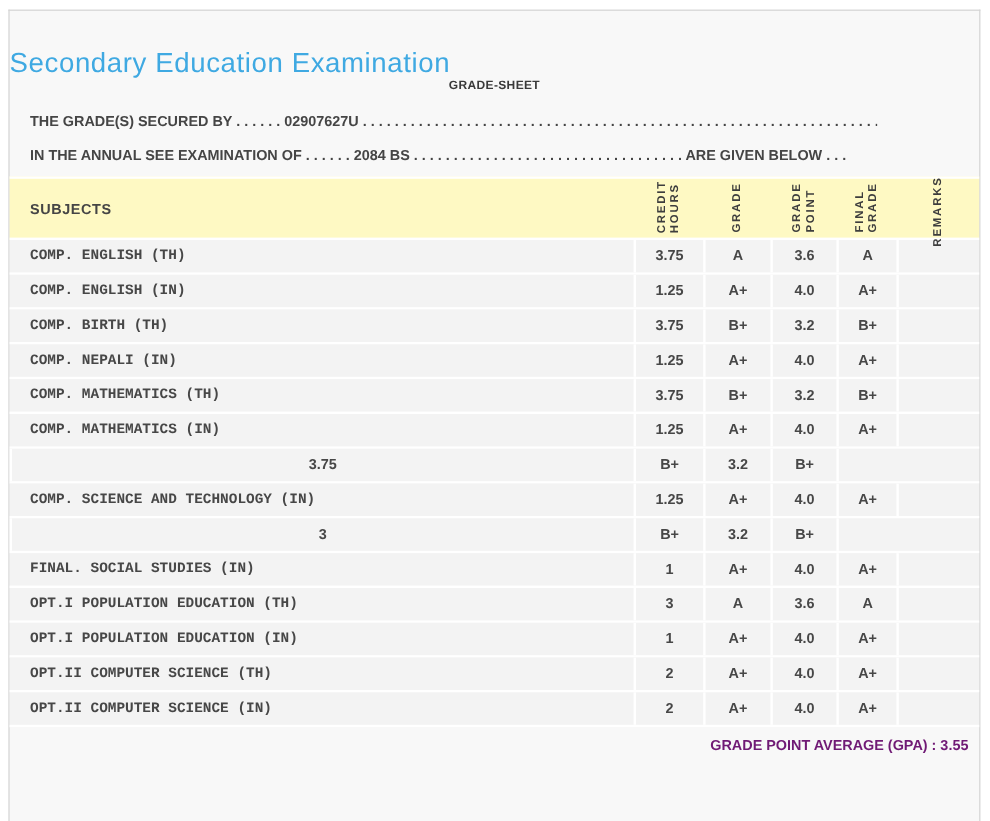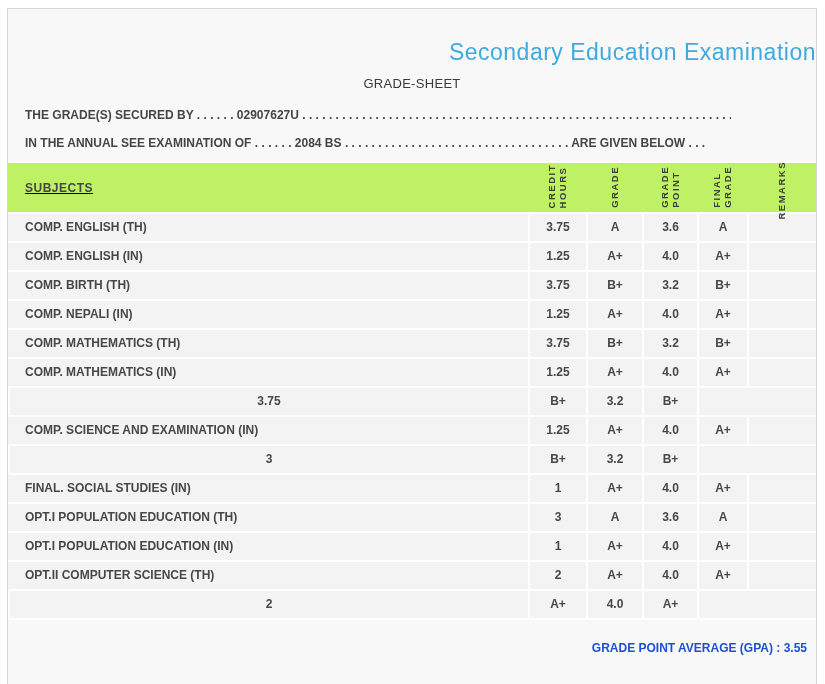--- a/index.html
+++ b/index.html
@@ -1,46 +1,46 @@
 <!DOCTYPE html>
 <html><head>
 <meta charset="utf-8">
 <style>
   * { margin:0; padding:0; box-sizing:border-box; }
   html,body { width:825px; height:684px; overflow:hidden; background:#ffffff;
     font-family:"Liberation Sans", sans-serif; font-stretch:condensed; }
   .panel { position:absolute; left:7px; top:8px; width:810px; height:700px;
     border:1px solid #d4d4d4; border-bottom:none; background:#f8f8f8; }
-  .title { margin-top:30px; text-align:right; font-size:23px; font-weight:normal;
+  .title { margin-top:30px; text-align:left; font-size:23px; font-weight:normal;
     color:#3fa9e2; letter-spacing:0.5px; }
-  .subtitle { margin-top:10px; text-align:center; font-size:13px; font-weight:normal;
+  .subtitle { margin-top:0; text-align:center; font-size:10px; font-weight:bold;
     color:#3a3a3a; letter-spacing:0.3px; }
   .info-block { margin-top:10px; padding-left:17px; }
   .info-line { height:28px; line-height:28px; font-size:12px; font-weight:bold;
     color:#454545; white-space:nowrap; overflow:hidden; }
   .info-line.clip { width:706px; }
   .grid { display:grid; grid-template-columns:1fr 58px 56px 55px 50px 69px; }
-  .thead { margin-top:4px; height:53px; background:#bef264;
-    border-top:2px solid #ffffff; border-bottom:2px solid #ffffff;text-decoration:underline; }
+  .thead { margin-top:4px; height:53px; background:#fef9c3;
+    border-top:2px solid #ffffff; border-bottom:2px solid #ffffff; }
   .subjects-head { display:flex; align-items:center; padding-left:17px;
     font-size:12px; font-weight:bold; color:#454545; letter-spacing:0.5px; }
   .vhead { position:relative; }
   .vlabel { position:absolute; bottom:4px; left:0; right:0;
     display:flex; justify-content:center; }
   .vlabel.hang { bottom:-8px; }
   .vtext { writing-mode:vertical-rl; transform:rotate(180deg);
     font-size:9.5px; font-weight:bold; color:#3d3d3d; letter-spacing:1.5px;
     line-height:11px; }
   .vline:empty { display:none; }
   .trow { height:29px; background:#f3f3f3; border-bottom:2px solid #ffffff; }
   .trow .cell { line-height:27px; font-size:12px; font-weight:bold; color:#474747; }
-  .cell.subject { padding-left:17px; white-space:nowrap; overflow:hidden; }
+  .cell.subject { padding-left:17px; white-space:nowrap; overflow:hidden;font-family:Liberation Mono, monospace; }
   .cell.val { text-align:center; border-left:2px solid #ffffff; }
-  .gpa-row { margin-top:21px; padding-right:9px; text-align:right;
-    font-size:12px; font-weight:bold; color:#1d4ed8; }
+  .gpa-row { margin-top:8px; padding-right:9px; text-align:right;
+    font-size:12px; font-weight:bold; color:#701a75; }
 </style>
 </head>
 <body>
 
 <div class="panel">
 
   <h1 class="title" style="color: rgb(63, 169, 226);">Secondary Education Examination</h1>
   <div class="subtitle">GRADE-SHEET</div>
 
   <div class="info-block">
@@ -161,21 +161,21 @@
 
   <div class="grid trow">
     <div class="cell val">3.75</div>
     <div class="cell val">B+</div>
     <div class="cell val">3.2</div>
     <div class="cell val">B+</div>
     <div class="cell val"></div>
   </div>
 
   <div class="grid trow">
-    <div class="cell subject">COMP. SCIENCE AND EXAMINATION (IN)</div>
+    <div class="cell subject">COMP. SCIENCE AND TECHNOLOGY (IN)</div>
     <div class="cell val">1.25</div>
     <div class="cell val">A+</div>
     <div class="cell val">4.0</div>
     <div class="cell val">A+</div>
     <div class="cell val"></div>
   </div>
 
   <div class="grid trow">
     <div class="cell val">3</div>
     <div class="cell val">B+</div>
@@ -214,20 +214,21 @@
   <div class="grid trow">
     <div class="cell subject">OPT.II COMPUTER SCIENCE (TH)</div>
     <div class="cell val">2</div>
     <div class="cell val">A+</div>
     <div class="cell val">4.0</div>
     <div class="cell val">A+</div>
     <div class="cell val"></div>
   </div>
 
   <div class="grid trow">
+    <div class="cell subject">OPT.II COMPUTER SCIENCE (IN)</div>
     <div class="cell val">2</div>
     <div class="cell val">A+</div>
     <div class="cell val">4.0</div>
     <div class="cell val">A+</div>
     <div class="cell val"></div>
   </div>
 </div>
 
   <div class="gpa-row">GRADE POINT AVERAGE (GPA) : 3.55</div>
 </div>

